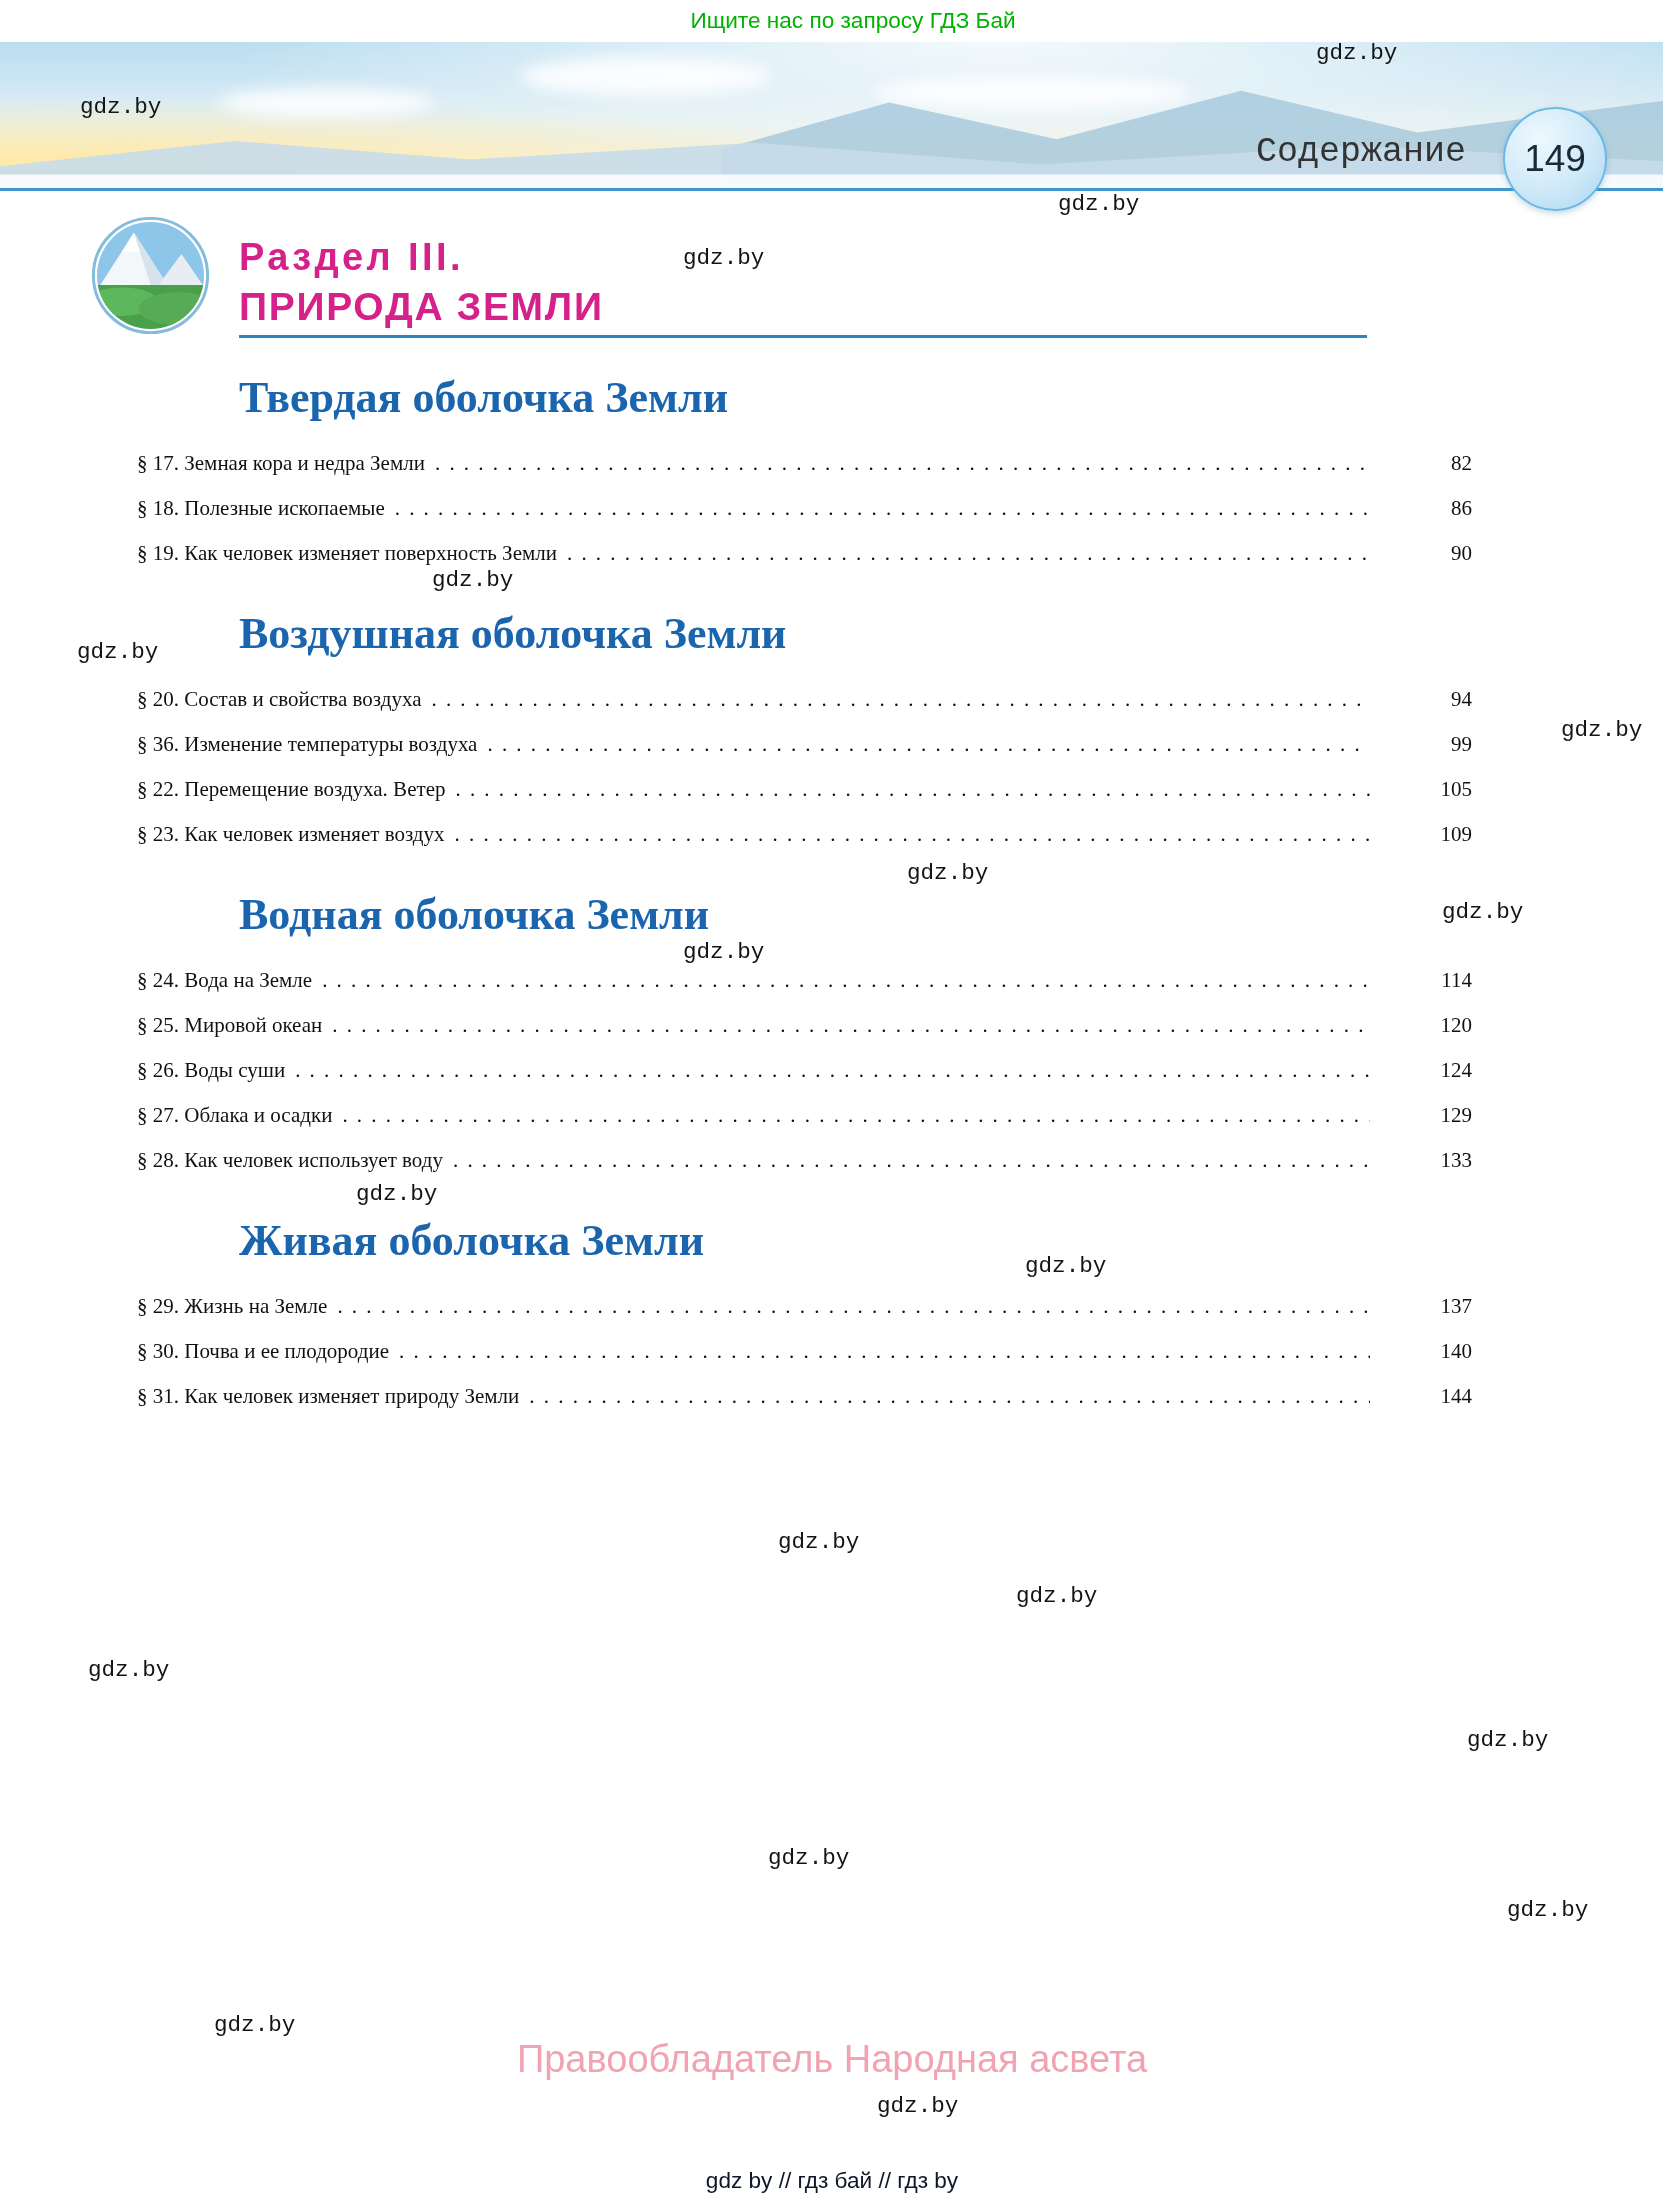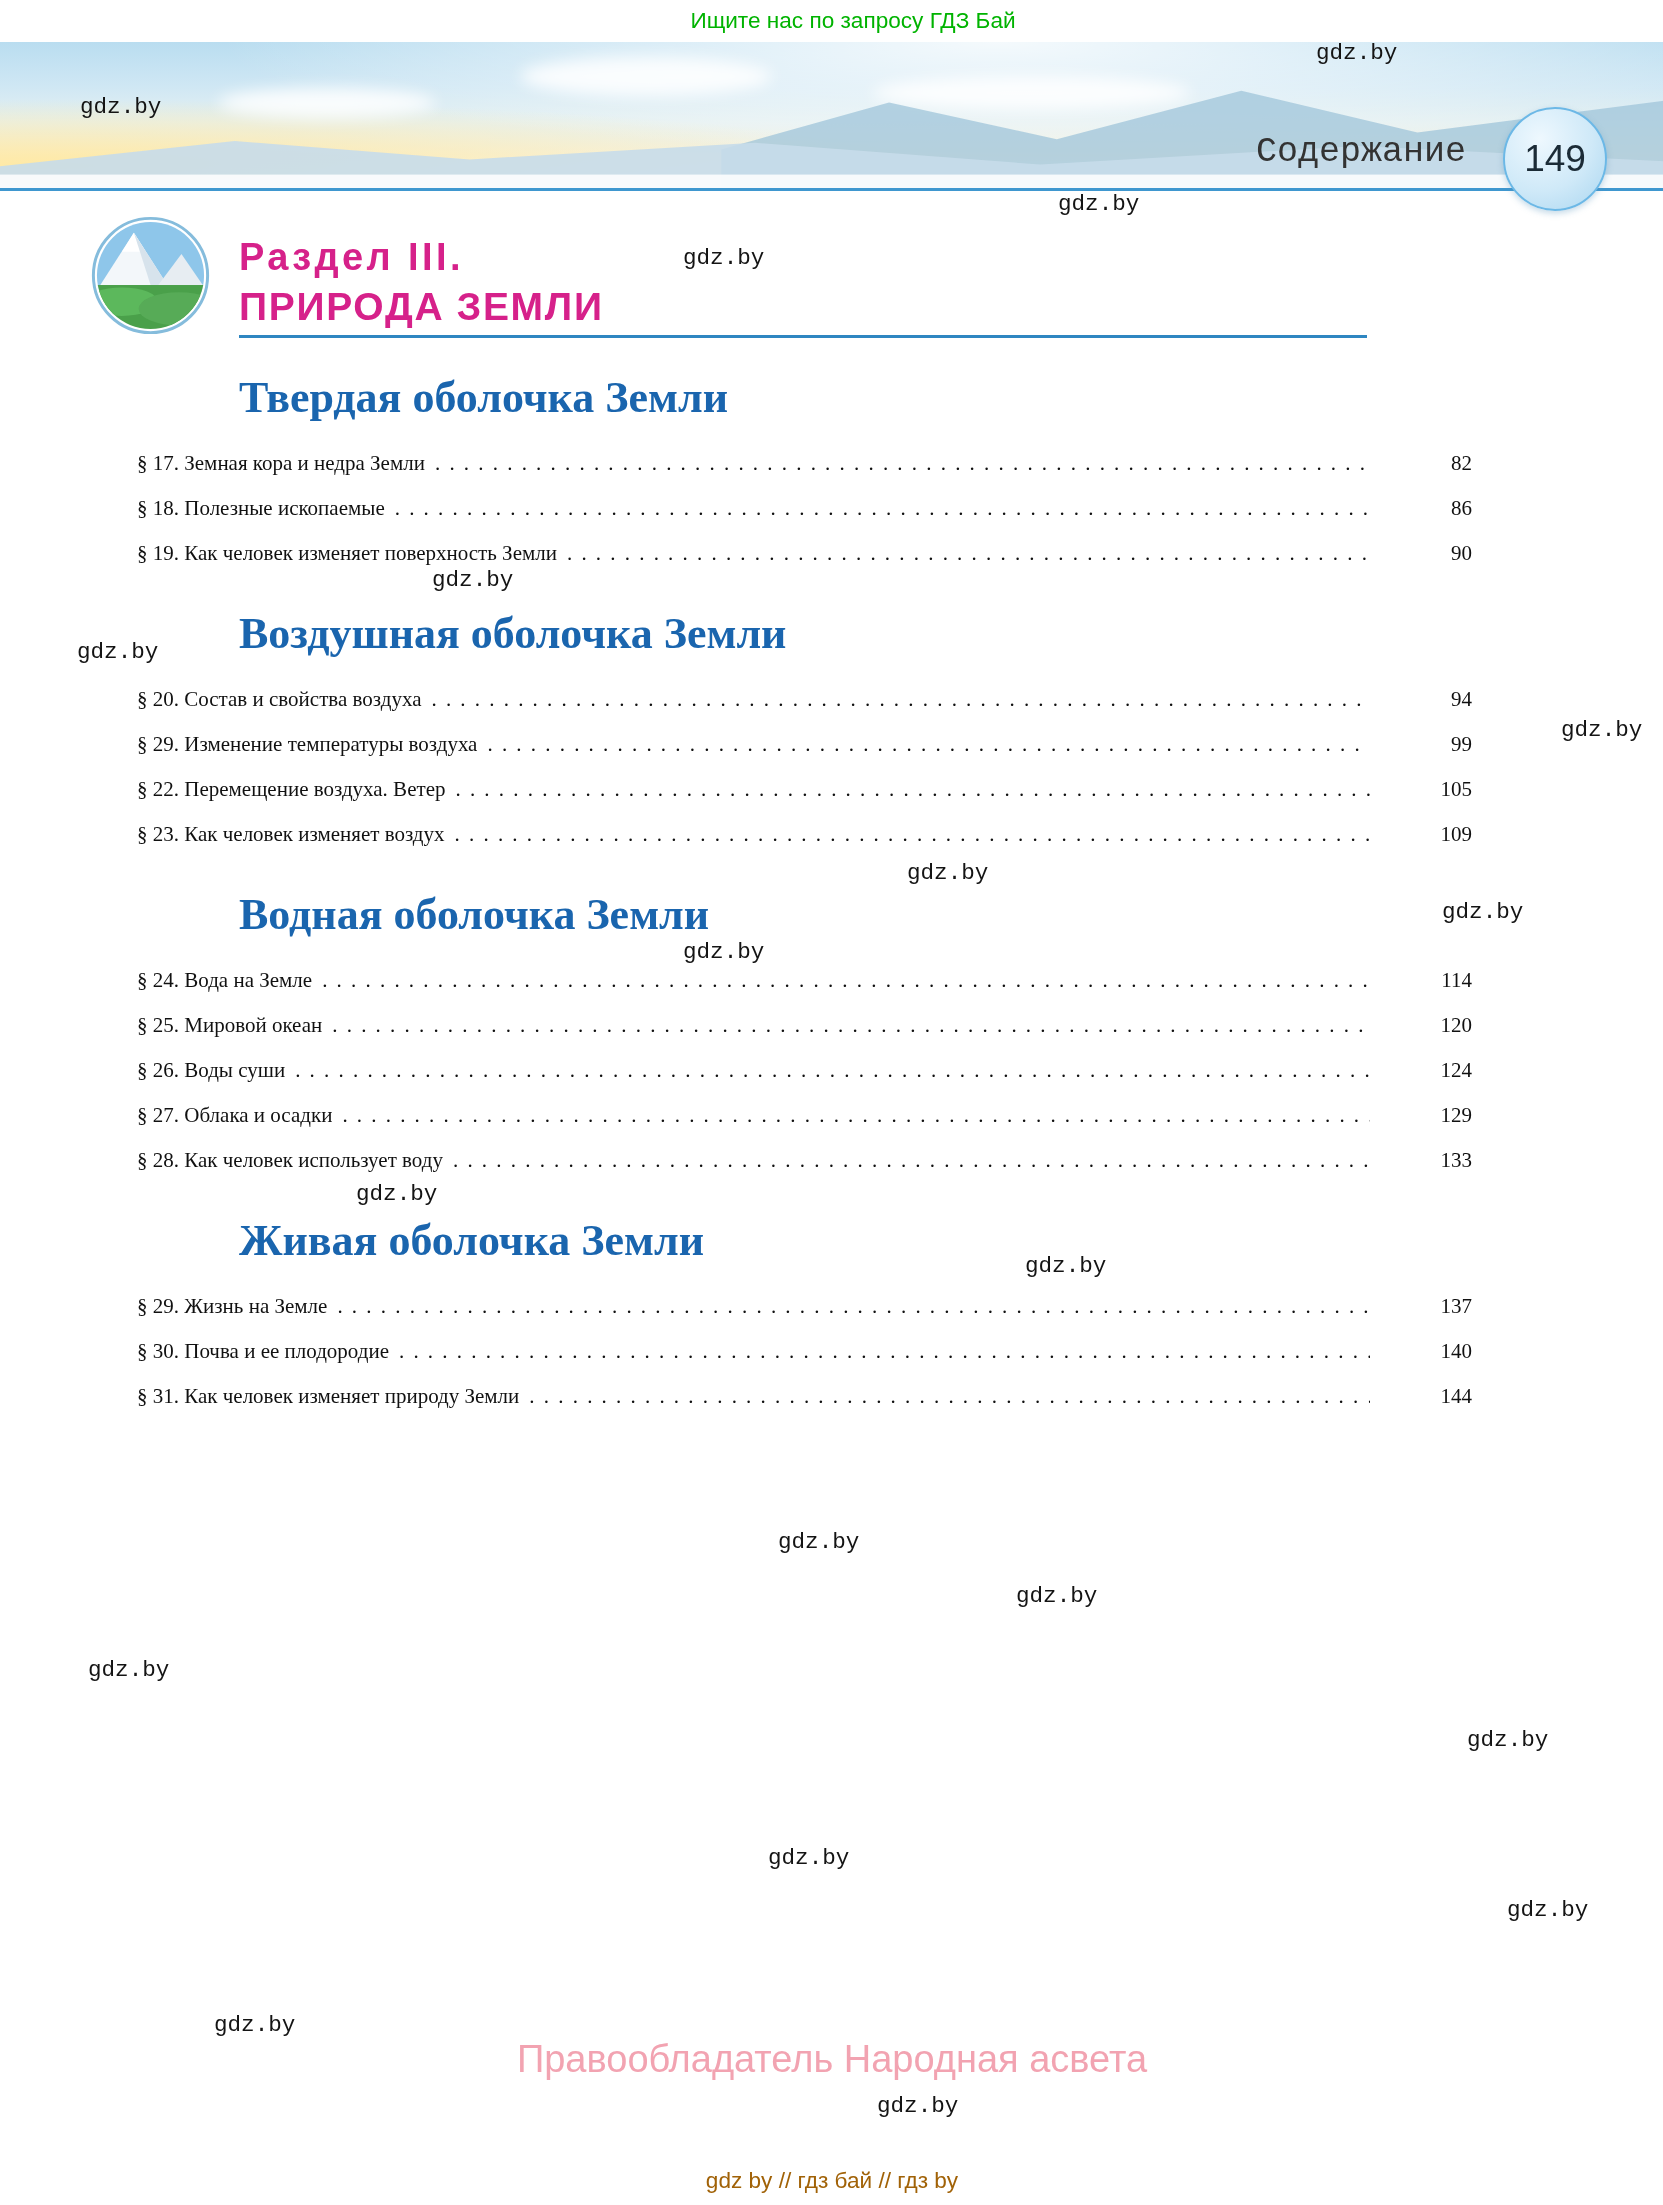--- a/index.html
+++ b/index.html
@@ -56,21 +56,21 @@
   .leader::after { content:"..............................................................................................................................."; letter-spacing:9.2px; }
   .entry-page { min-width:92px; text-align:right; white-space:nowrap; }
 
   
   .wm { position:absolute; font-family:Liberation Mono, monospace; font-size:22.6px; color:#141414; }
 
   
   .publisher { position:absolute; top:2038px; left:0; width:100%; text-align:center;
     font-family:"Liberation Sans", sans-serif; font-size:38px; color:#f2a3b1; }
   .bottom-links { position:absolute; top:2168px; left:0; width:100%; text-align:center;
-    font-family:"Liberation Sans", sans-serif; font-size:22.6px; color:#a16207; }
+    font-family:"Liberation Sans", sans-serif; font-size:22.6px; color:#0f172a; }
 </style>
 </head>
 <body>
 
 <div class="page">
 
   <div class="top-banner">Ищите нас по запросу ГДЗ Бай</div>
 
   <div class="band">
     <div class="cloud c1"></div>
@@ -133,21 +133,21 @@
       <span class="entry-page">90</span>
     </div>
 
     <div class="toc-heading">Воздушная оболочка Земли</div>
     <div class="entry">
       <span class="entry-label">§ 20. Состав и свойства воздуха</span>
       <span class="leader"></span>
       <span class="entry-page">94</span>
     </div>
     <div class="entry">
-      <span class="entry-label">§ 29. Изменение температуры воздуха</span>
+      <span class="entry-label">§ 36. Изменение температуры воздуха</span>
       <span class="leader"></span>
       <span class="entry-page">99</span>
     </div>
     <div class="entry">
       <span class="entry-label">§ 22. Перемещение воздуха. Ветер</span>
       <span class="leader"></span>
       <span class="entry-page">105</span>
     </div>
     <div class="entry">
       <span class="entry-label">§ 23. Как человек изменяет воздух</span>

